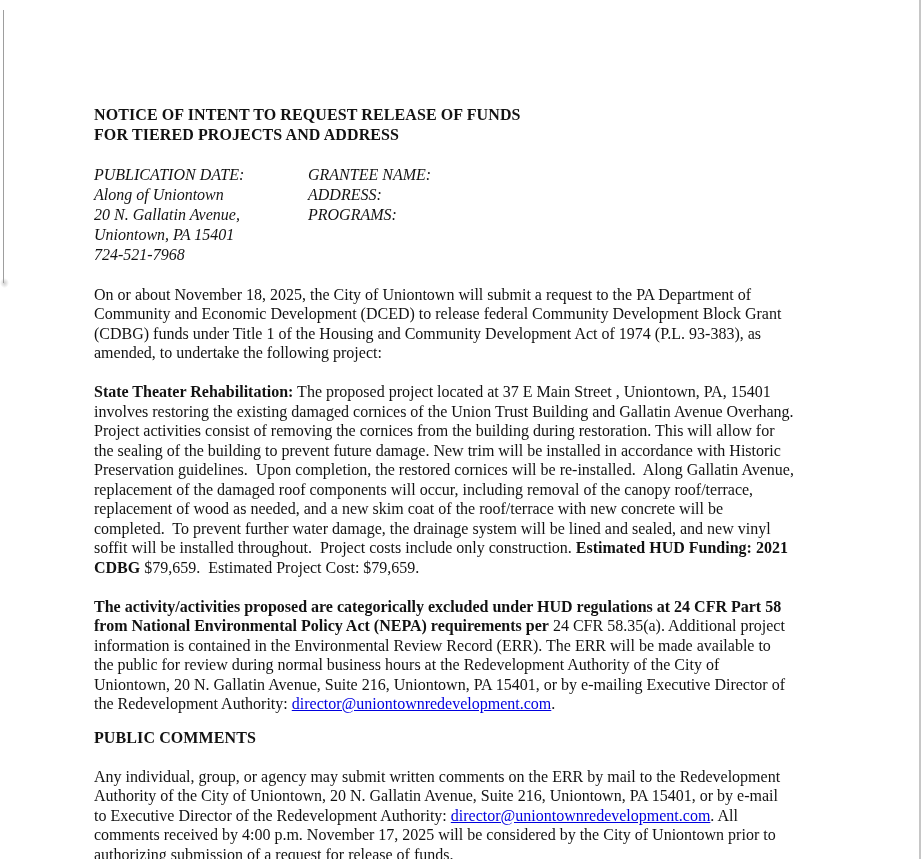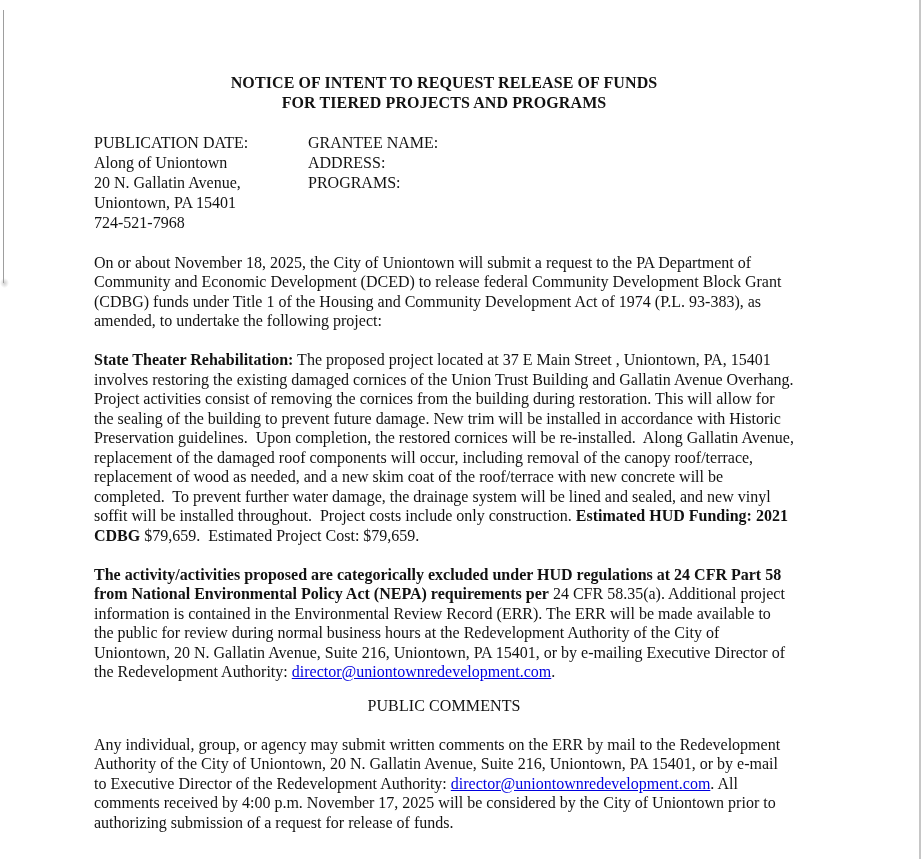--- a/index.html
+++ b/index.html
@@ -38,63 +38,62 @@
 
   .doc {
     position: absolute;
     left: 94px; top: 0;
     width: 700px;
     font-size: 16px;
     line-height: 19.5px;
   }
 
   .title {
-    margin: 73px 0 0 0;
-    text-align: center;
+    margin: 105px 0 0 0;
     font-weight: bold;
     letter-spacing: 0.1px;
   }
 
   .meta {
     margin-top: 21px;
     display: grid;
     grid-template-columns: 214px 1fr;
     line-height: 20px;
+    font-style: italic;
   }
 
   .para {
     margin: 19.5px 0 0 0;
     white-space: pre-wrap;
   }
 
   .section-heading {
     margin: 14px 0 0 0;
-    text-align: center;
-    font-weight: normal;
+    font-weight: bold;
     letter-spacing: 0.1px;
   }
 
   a.email-link {
     color: var(--link, #0000e0);
     text-decoration: underline;
     cursor: pointer;
   }
 </style>
 </head>
 <body>
 
 <div class="edge-left"></div>
 <div class="edge-left-end"></div>
 <div class="edge-right"></div>
 
 <div class="doc">
 
   <div class="title">
     <div>NOTICE OF INTENT TO REQUEST RELEASE OF FUNDS</div>
-    <div>FOR TIERED PROJECTS AND PROGRAMS</div>
+    <div>FOR TIERED PROJECTS AND ADDRESS</div>
   </div>
 
   <div class="meta">
     <span>PUBLICATION DATE:</span>
     <span>GRANTEE NAME:</span>
     <span>Along of Uniontown</span>
     <span>ADDRESS:</span>
     <span>20 N. Gallatin Avenue, Uniontown, PA 15401</span>
     <span>PROGRAMS:</span>
     <span>724-521-7968</span>

